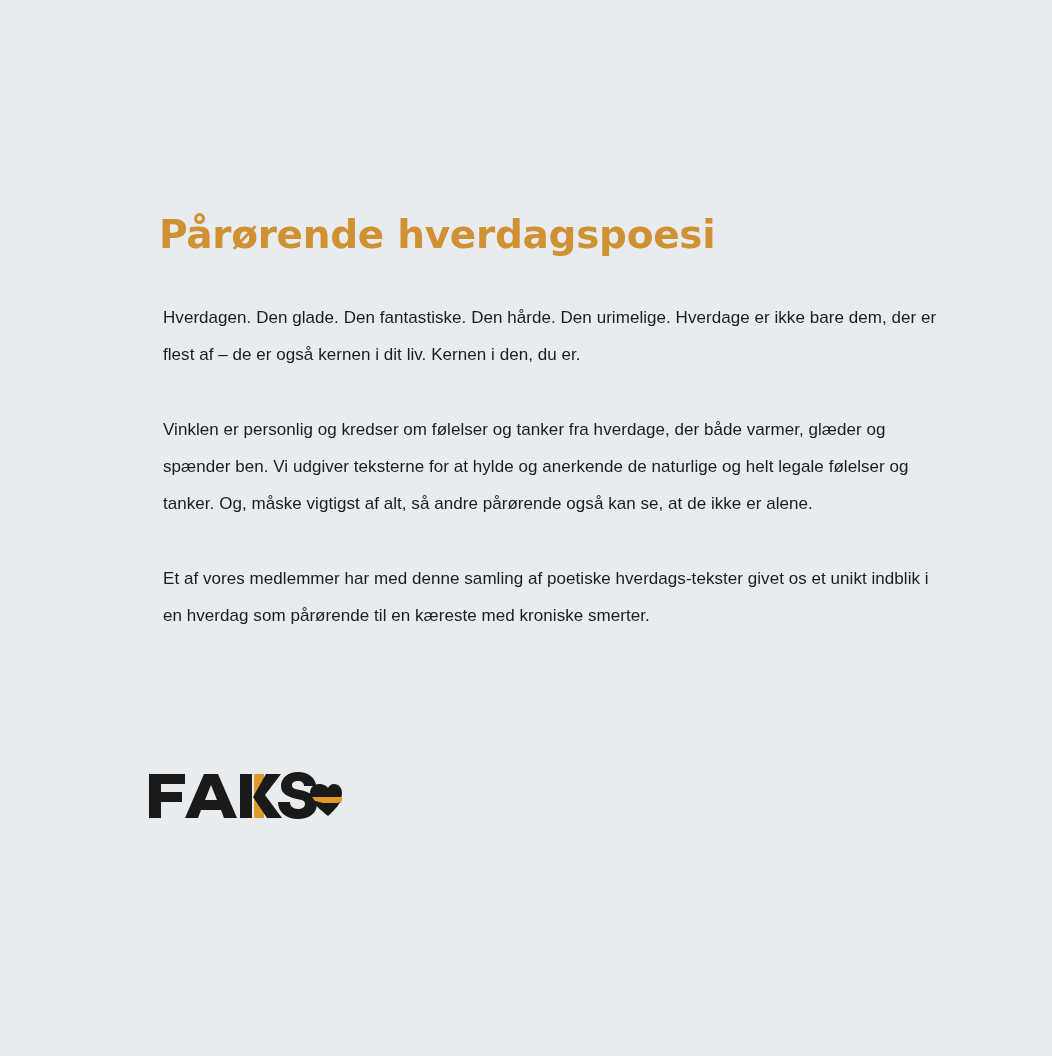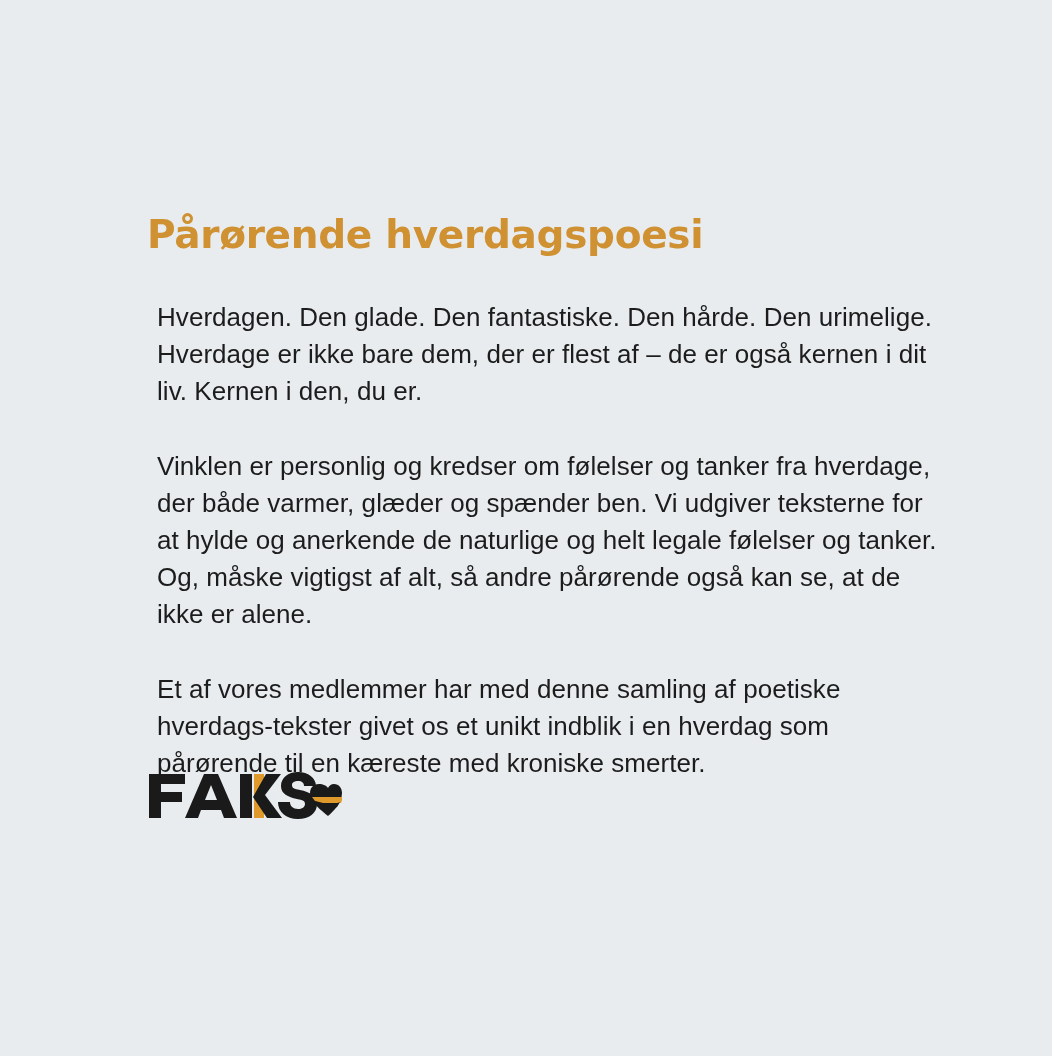--- a/index.html
+++ b/index.html
@@ -25,29 +25,29 @@
     left: 147px;
     top: 212px;
     width: 800px;
   }
   .doc-title {
     font-family: "DejaVu Sans", sans-serif;
     font-size: 39px;
     font-weight: bold;
     color: #cf9132;
     letter-spacing: -0.3px;
-    margin: 0 0 40px 0;
+    margin: 0 0 40px 12px;
     line-height: 1.2;
   }
   .para {
     font-family: "Liberation Sans", sans-serif;
-    font-size: 26px;
+    font-size: 17px;
     color: #1c1c1c;
     line-height: 37px;
-    margin: 0 0 38px 10px;
+    margin: 0 0 38px 16px;
     max-width: 790px;
     letter-spacing: 0.05px;
   }
   .para:last-of-type {
     margin-bottom: 0;
   }
   .logo-wrap {
     position: absolute;
     left: 147px;
     top: 768px;

